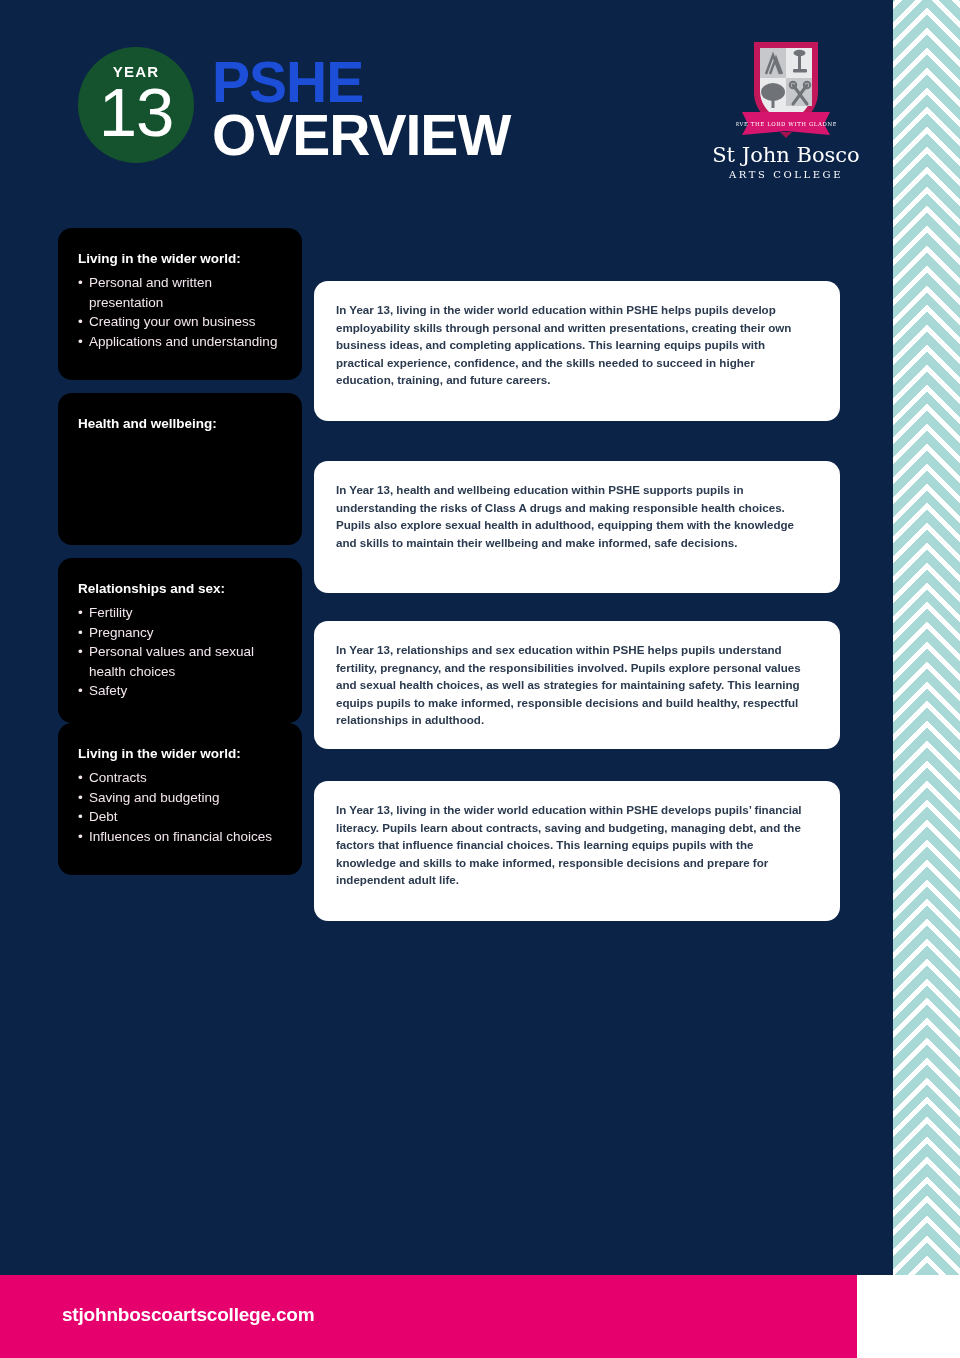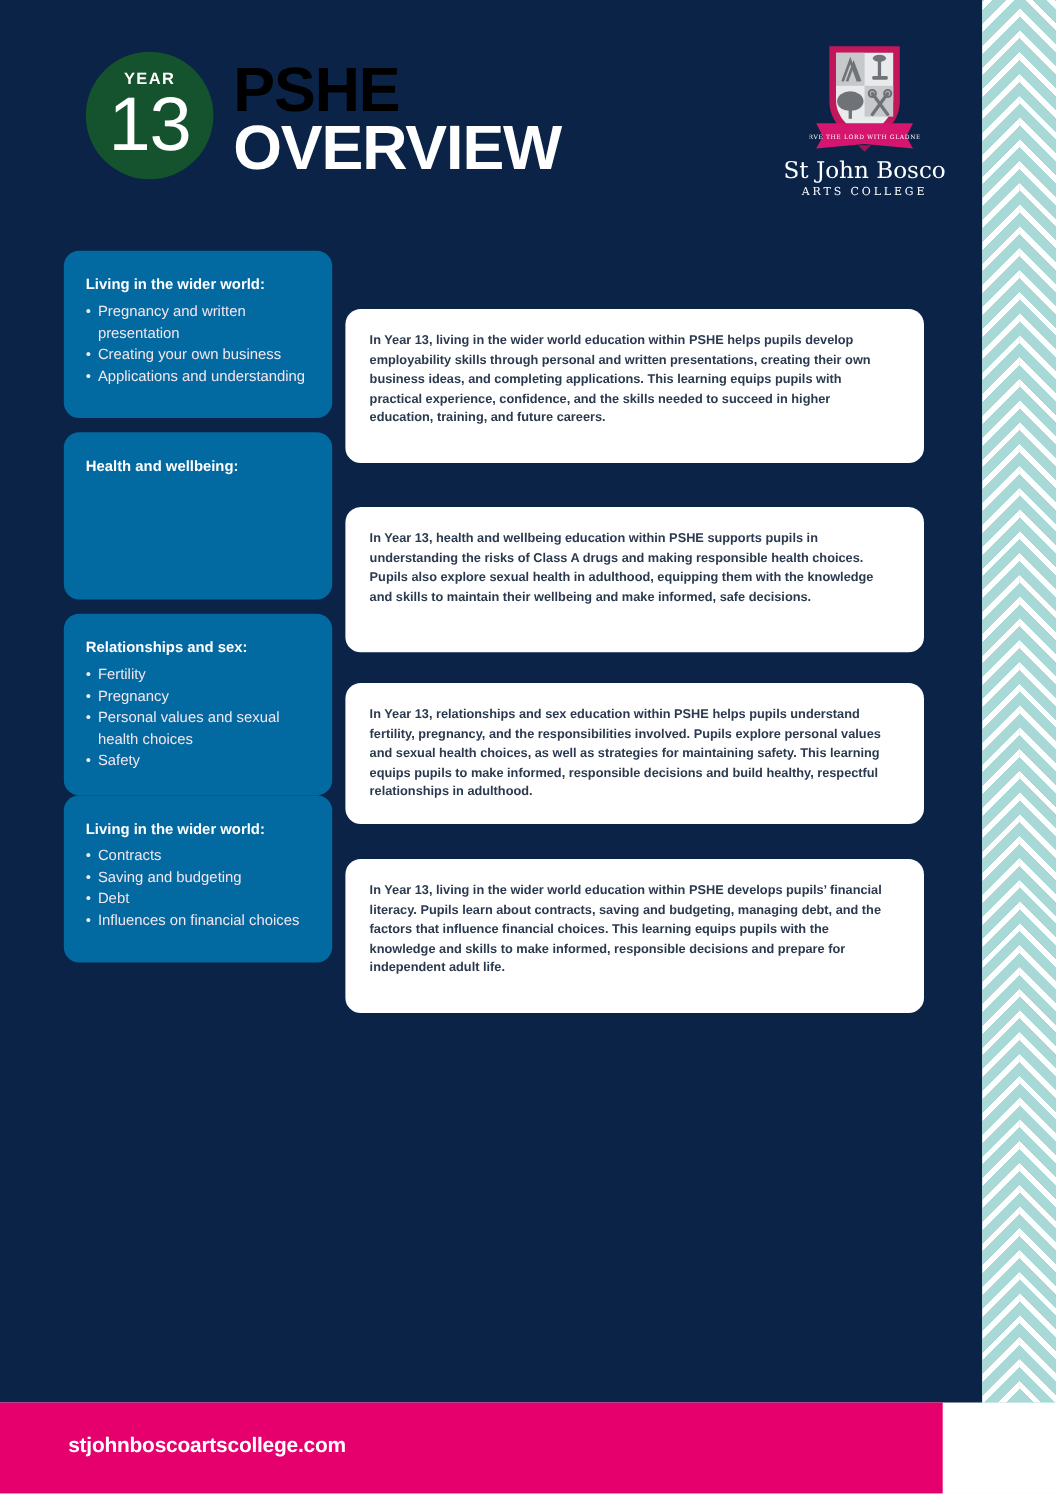--- a/index.html
+++ b/index.html
@@ -105,21 +105,21 @@
   }
 
   .title-block {
     position: absolute;
     left: 212px;
     top: 56px;
   }
   .title-pshe {
     font-size: 57px;
     font-weight: bold;
-    color: #000000;
+    color: #1d4ed8;
     line-height: 0.92;
     letter-spacing: -1px;
   }
   .title-overview {
     font-size: 57px;
     font-weight: bold;
     color: #ffffff;
     line-height: 0.95;
     letter-spacing: -1px;
   }
@@ -165,21 +165,21 @@
   .row {
     position: absolute;
     left: 0;
     width: 893px;
   }
   .card-topic {
     position: absolute;
     left: 58px;
     top: 0;
     width: 244px;
-    background: #0369a1;
+    background: #000000;
     border-radius: 14px;
     padding: 22px 14px 22px 20px;
     box-sizing: border-box;
     color: #ffffff;
   }
   .card-topic .topic-heading {
     font-size: 13.5px;
     font-weight: bold;
     margin-bottom: 5px;
     line-height: 1.35;
@@ -301,21 +301,21 @@
       <div class="logo-sub">ARTS COLLEGE</div>
     </div>
 
   </div>
 
   <div class="rows" id="rows">
       <div class="row" style="top: 228px;">
         <div class="card-topic" style="min-height: 152px;">
           <div class="topic-heading">Living in the wider world:</div>
           <ul>
-            <li>Pregnancy and written presentation</li>
+            <li>Personal and written presentation</li>
             <li>Creating your own business</li>
             <li>Applications and understanding</li>
           </ul>
         </div>
         <div class="card-desc" style="top: 10px; min-height: 140px;">
           <p>In Year 13, living in the wider world education within PSHE helps pupils develop employability skills through personal and written presentations, creating their own business ideas, and completing applications. This learning equips pupils with practical experience, confidence, and the skills needed to succeed in higher education, training, and future careers.</p>
         </div>
       </div>
       <div class="row" style="top: 393px;">
         <div class="card-topic" style="min-height: 152px;">

